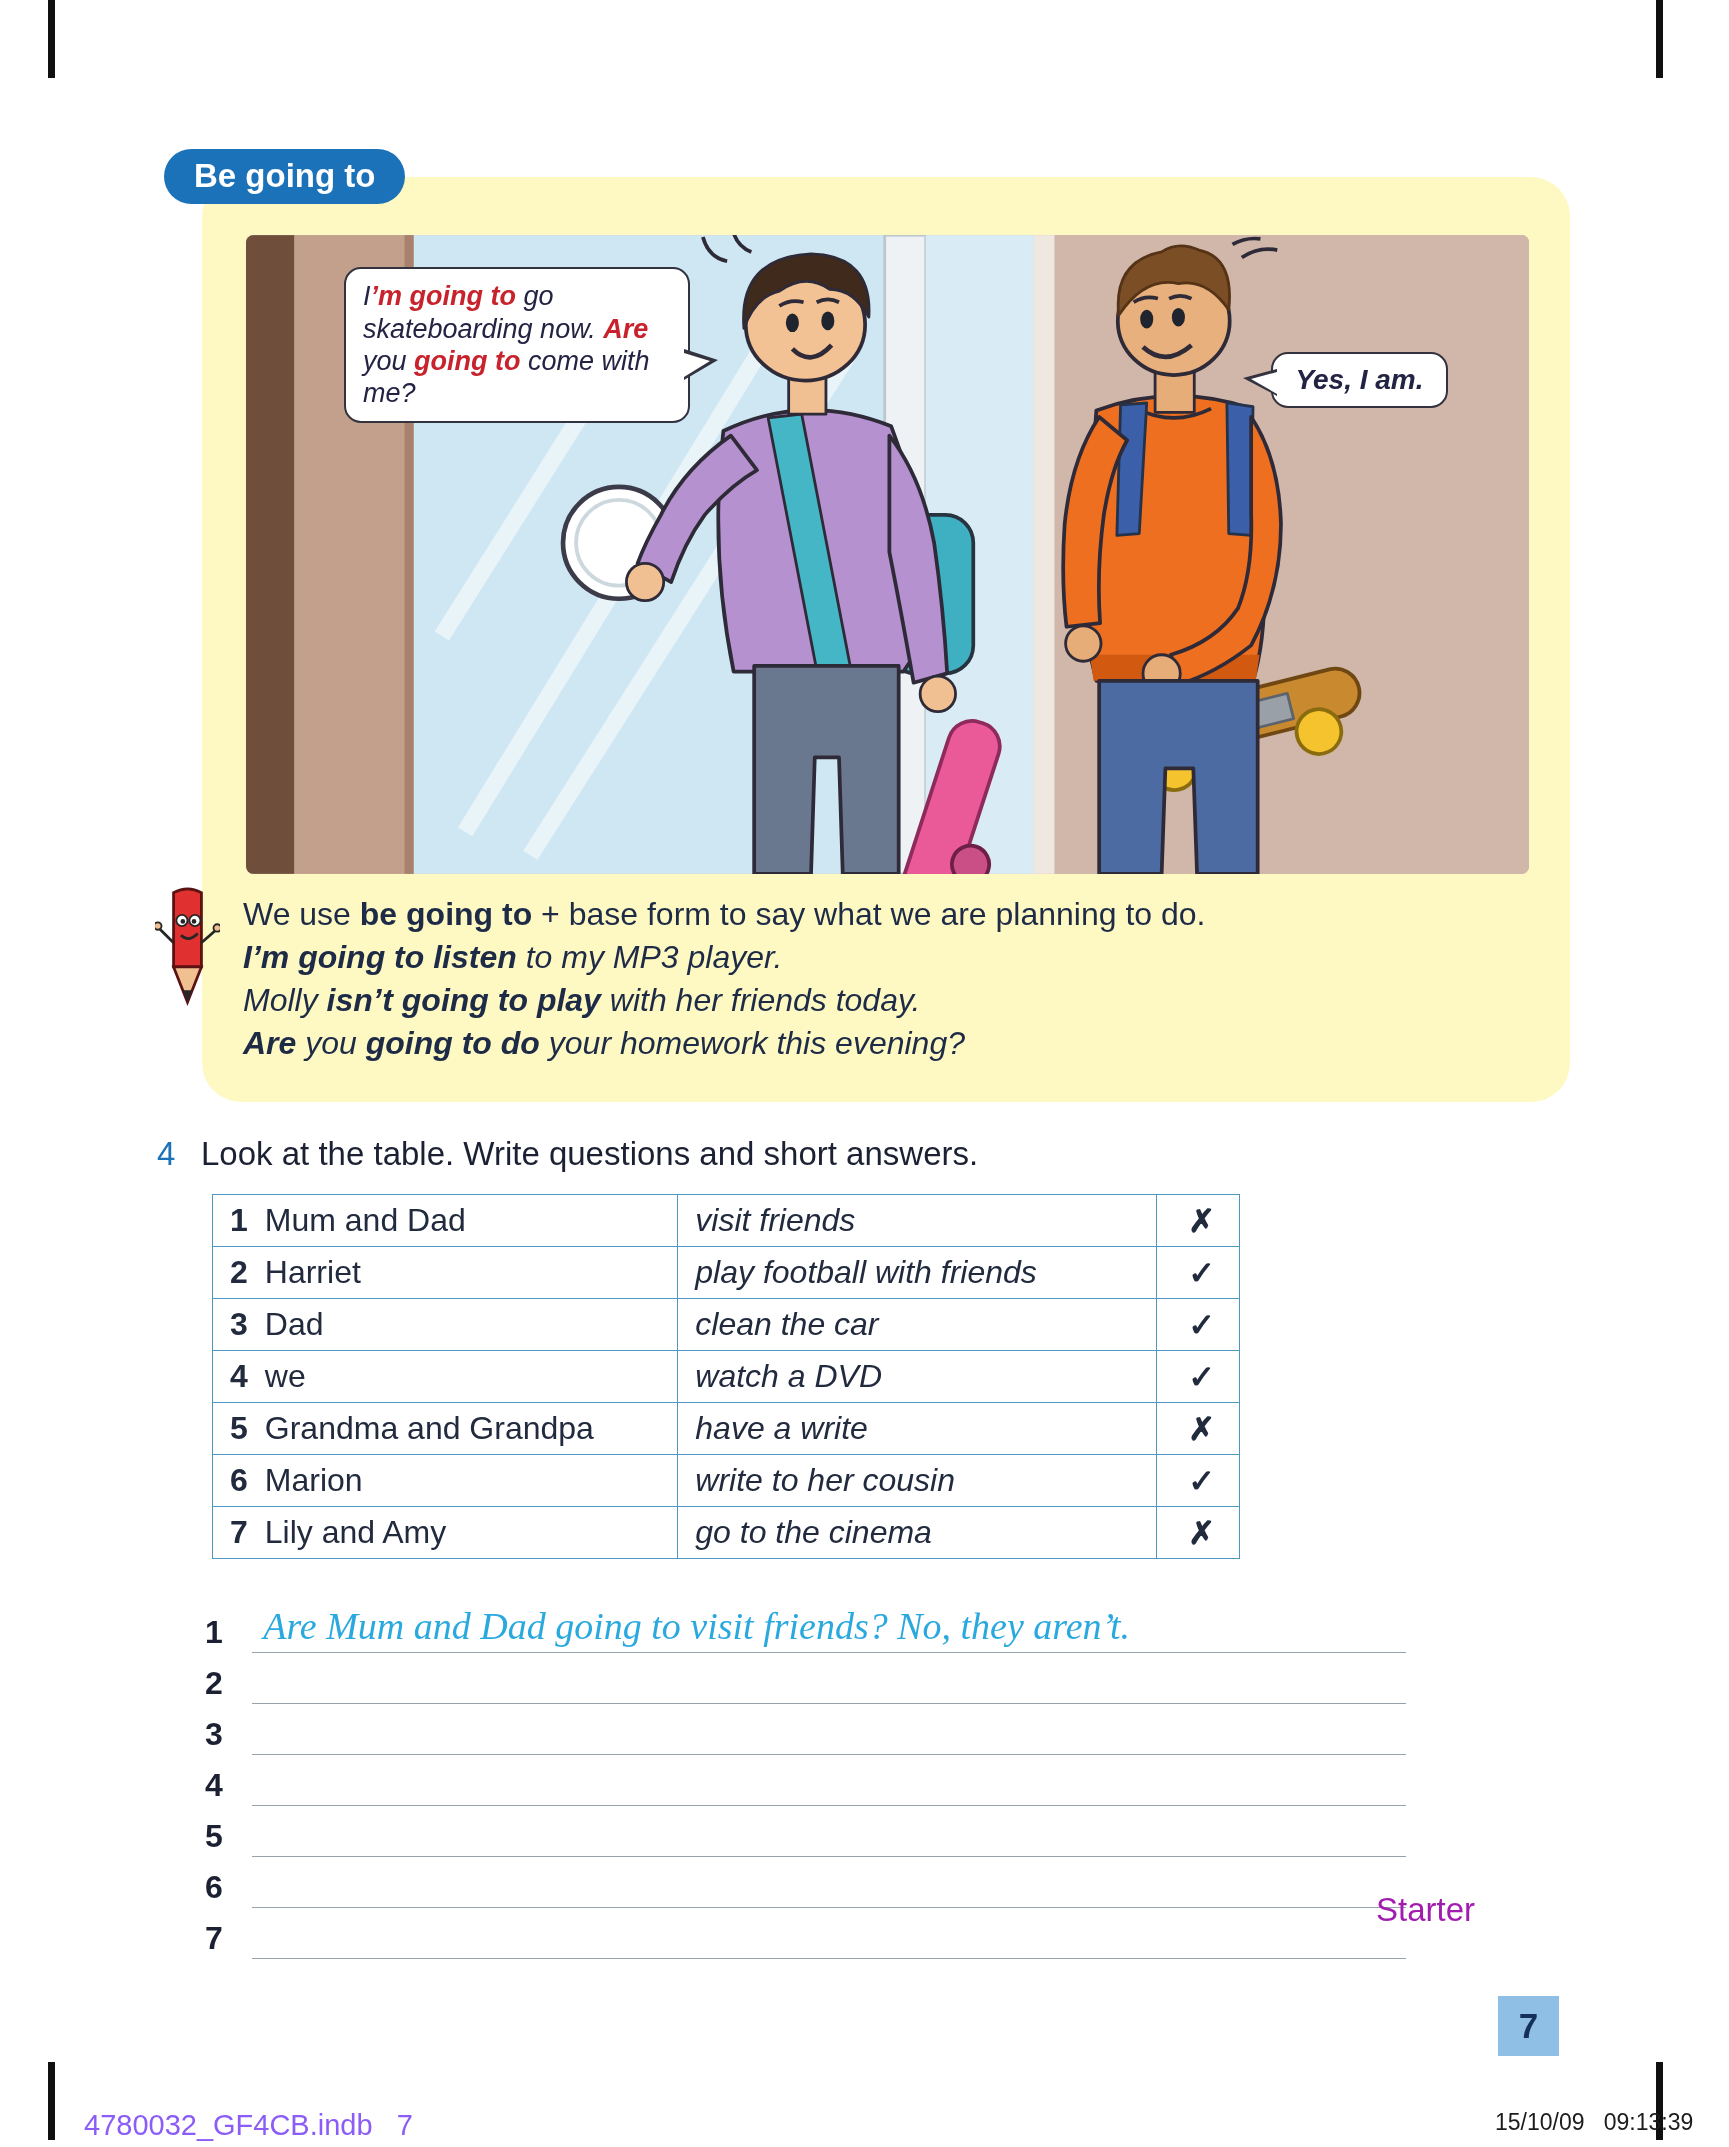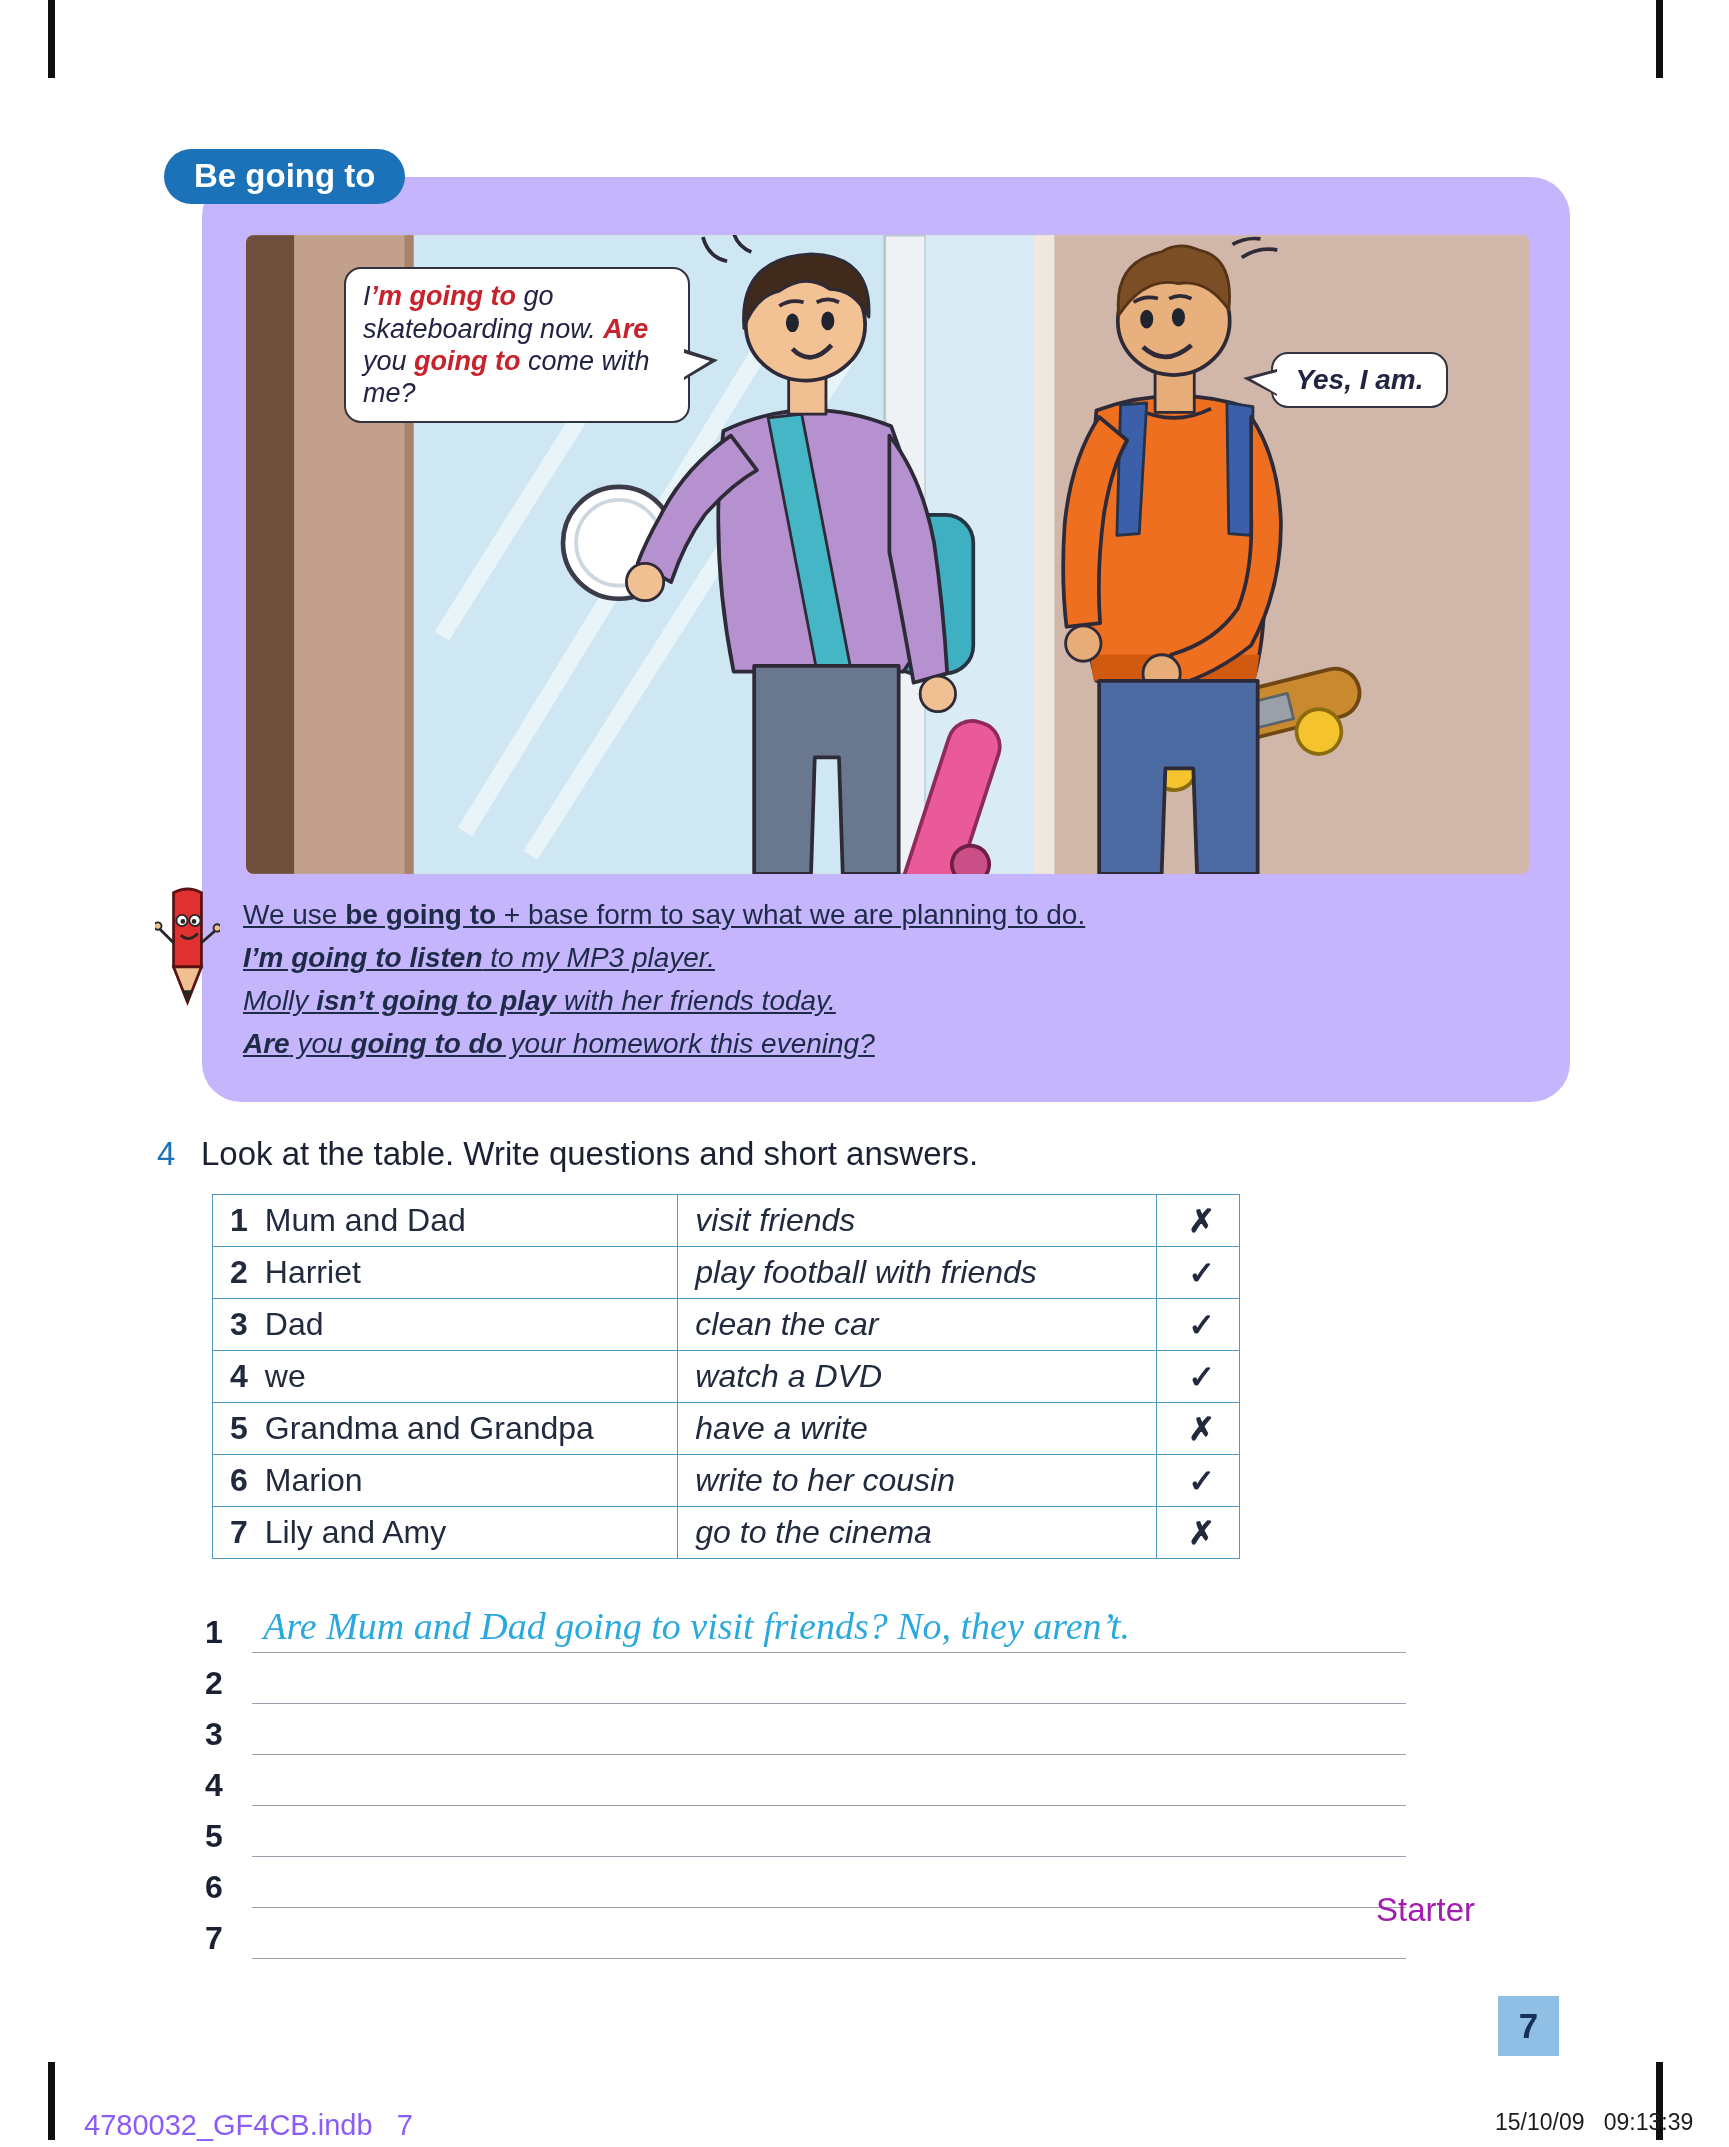--- a/index.html
+++ b/index.html
@@ -11,21 +11,21 @@
   .crop-tl{left:48px;top:0;}
   .crop-tr{left:1656px;top:0;}
   .crop-bl{left:48px;top:2062px;}
   .crop-br{left:1656px;top:2062px;}
 
   
   .badge{position:absolute;left:164px;top:149px;z-index:5;background:#1c72b8;color:#ffffff;
          font-weight:bold;font-size:33px;padding:8.4px 30px;border-radius:30px;}
 
   
-  .panel{position:absolute;left:202px;top:177px;width:1368px;height:925px;background:#c4b5fd;
+  .panel{position:absolute;left:202px;top:177px;width:1368px;height:925px;background:#fef9c3;
          border-radius:39px;}
 
   .illo{position:absolute;left:44px;top:58px;width:1283px;height:639px;border-radius:7.5px;
         overflow:hidden;background:#d8c0b5;}
   .illo svg{display:block;}
 
   
   .bubble{position:absolute;background:#ffffff;border:2.8px solid #33333f;border-radius:17px;
           font-style:italic;color:#232343;line-height:1.2;z-index:3;}
   .bubble .rb{color:#c8232c;font-weight:bold;}
@@ -34,21 +34,21 @@
           border-top:11.2px solid transparent;border-bottom:20.5px solid transparent;border-left:34px solid #33333f;}
   .bubble1::after{content:"";position:absolute;right:-22.4px;top:84px;width:0;height:0;
           border-top:8.4px solid transparent;border-bottom:16px solid transparent;border-left:26px solid #ffffff;}
   .bubble2{left:1025px;top:117px;padding:9.3px 22.4px;font-size:28px;font-weight:bold;white-space:nowrap;}
   .bubble2::before{content:"";position:absolute;left:-30px;top:15px;width:0;height:0;
           border-top:9.3px solid transparent;border-bottom:18.6px solid transparent;border-right:34px solid #33333f;}
   .bubble2::after{content:"";position:absolute;left:-22.4px;top:17.7px;width:0;height:0;
           border-top:7.5px solid transparent;border-bottom:15px solid transparent;border-right:26px solid #ffffff;}
 
   
-  .rule{position:absolute;left:41px;top:716px;width:1296px;font-size:28px;line-height:43px;color:#1e2b47;text-decoration:underline;}
+  .rule{position:absolute;left:41px;top:716px;width:1296px;font-size:32px;line-height:43px;color:#1e2b47;}
   .rule .b{font-weight:bold;}
   .rule .ex{font-style:italic;}
   .pencil{position:absolute;left:-47px;top:708px;width:65px;height:123px;}
 
   
   .ex-heading{position:absolute;left:157px;top:1135px;font-size:33px;font-weight:normal;color:#1b2133;}
   .ex-heading .num{color:#1c72b8;display:inline-block;width:44px;}
 
   
   table.grid{position:absolute;left:212px;top:1194px;border-collapse:collapse;}

